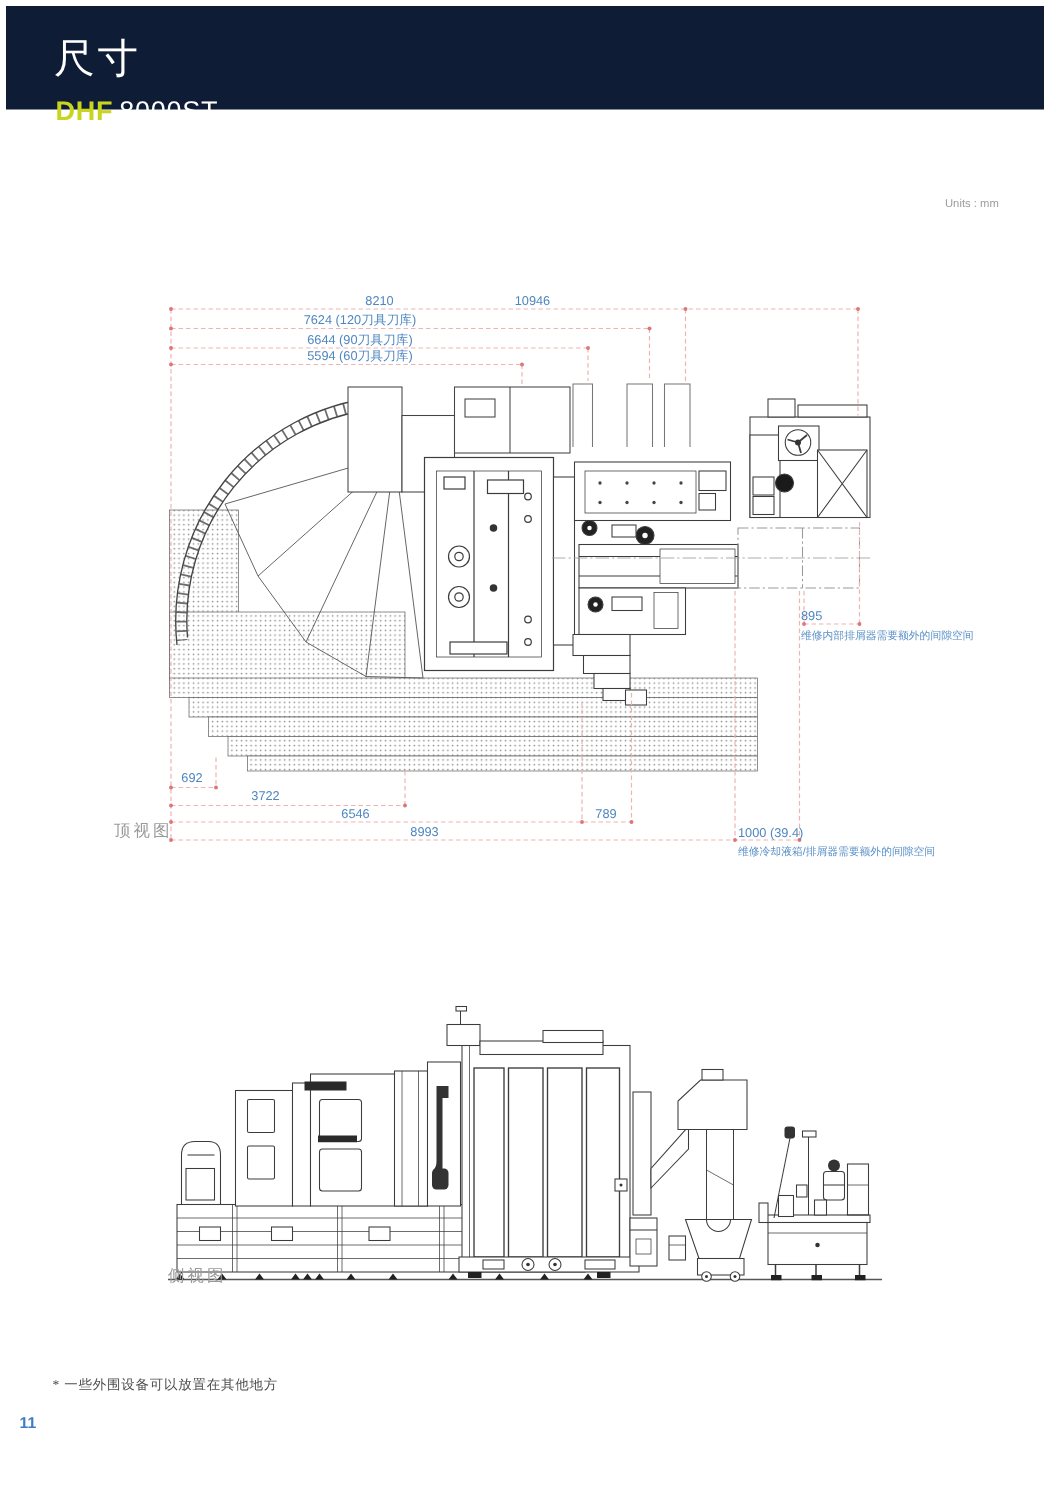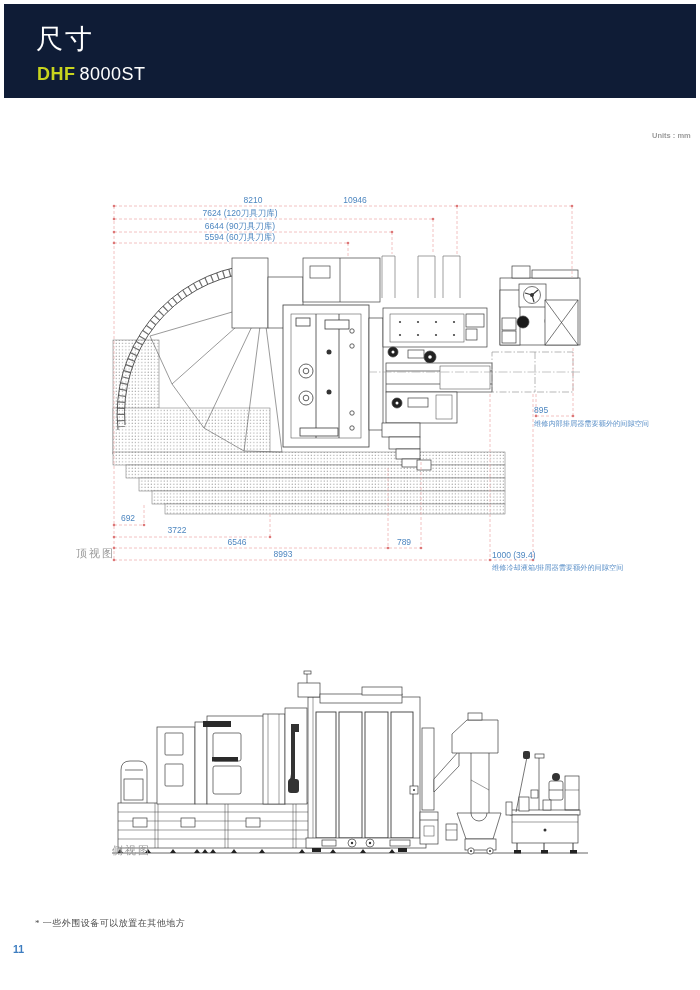--- a/index.html
+++ b/index.html
@@ -1,24 +1,24 @@
 <!DOCTYPE html>
 <html><head>
 <meta charset="utf-8">
 <style>
   html,body{margin:0;padding:0;}
   body{width:700px;height:990px;position:relative;background:#fff;
        font-family:"Liberation Sans", sans-serif;-webkit-font-smoothing:antialiased;}
   .page{position:absolute;inset:0;background:#fff;overflow:hidden;}
-  .hdr{position:absolute;left:4px;top:4px;right:4px;height:94px;background:#0f1c36;}
+  .hdr{position:absolute;left:4px;top:4px;right:4px;height:69px;background:#0f1c36;}
   .hdr h1{margin:0;position:absolute;left:32px;top:17px;font-size:27px;font-weight:500;
           color:#ffffff;letter-spacing:2px;}
   .hdr .model{position:absolute;left:33px;top:60px;font-size:18px;color:#ffffff;letter-spacing:.5px;}
   .hdr .brand{color:#c8d41e;font-weight:700;margin-right:4px;}
-  .units{position:absolute;left:652px;top:131px;font-size:7.5px;color:#9b9b9b;font-weight:bold;}
+  .units{position:absolute;left:630px;top:131px;font-size:7.5px;color:#9b9b9b;}
   .viewlabel{position:absolute;left:76px;font-size:11px;color:#9a9a9a;letter-spacing:2px;}
   .viewlabel.top{top:546px;}
   .viewlabel.side{top:843px;margin-left:36px;}
   .footnote{position:absolute;left:35px;top:917px;font-size:9px;color:#4d4d4d;letter-spacing:.5px;font-family:Liberation Serif, serif;}
   .pagenum{position:absolute;left:13px;top:943px;font-size:10.5px;color:#3d7dc0;font-weight:600;}
   svg{position:absolute;left:0;top:0;}
   svg text{font-family:"Liberation Sans", sans-serif;}
   .dimtxt{fill:#4e87c0;font-size:8.5px;}
   .notetxt{fill:#5b90c8;font-size:7.2px;}
 </style>

